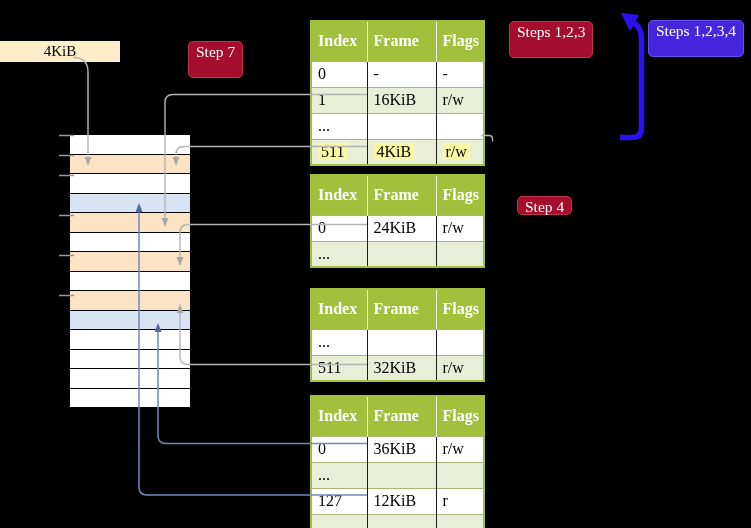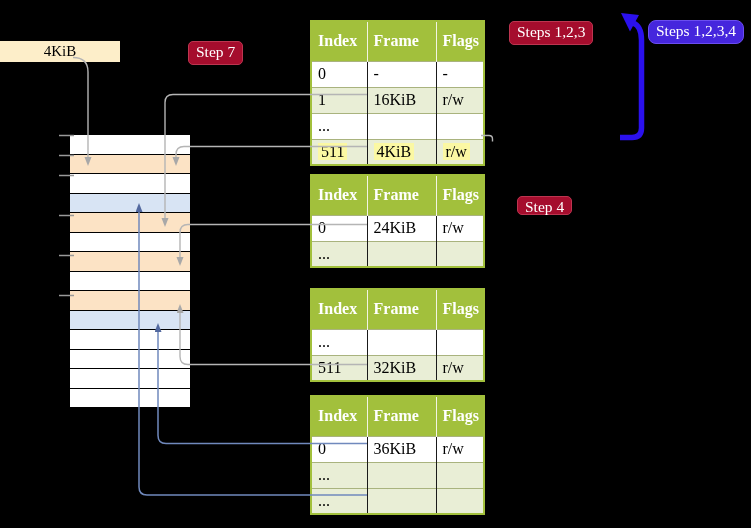--- a/index.html
+++ b/index.html
@@ -8,25 +8,25 @@
     background:#000;
     font-family:"Liberation Serif","DejaVu Serif",serif;
   }
   
   .framebox{
     position:absolute;left:0;top:41px;width:120px;height:21px;
     background:#fdeec9;color:#000;text-align:center;line-height:21px;font-size:15px;
   }
   
   .badge{
-    position:absolute;color:#fff;font-size:15.5px;line-height:20px;height:24px;
+    position:absolute;color:#fff;font-size:15.5px;line-height:20px;height:37px;
     padding:0 7px;border-radius:5px;background:#a50d2d;border:1px solid #bd3550;
     box-sizing:border-box;white-space:nowrap;
   }
-  .badge.blue{background:#4526dd;border-color:#6a4df0;border-radius:8px;}
+  .badge.blue{background:#4526dd;border-color:#6a4df0;}
   #badge-step0{left:188px;top:41px;}
   #badge-steps123{left:509px;top:21px;}
   #badge-steps1234{left:648px;top:20px;}
   #badge-step4{left:517px;top:156px;height:19px;line-height:19px;margin-top:40px;}
   
   #stack{position:absolute;left:70px;top:135px;width:120px;}
   .mrow{height:18.5px;border-bottom:1.5px solid #000;background:#fff;}
   .mrow.peach{background:#fce3c5;}
   .mrow.lblue{background:#d8e4f4;}
   
@@ -185,20 +185,25 @@
   <tbody>
     <tr class="w">
       <td>0</td>
       <td>36KiB</td>
       <td>r/w</td>
     </tr>
     <tr class="g">
       <td>...</td>
       <td></td>
       <td></td>
+    </tr>
+    <tr class="w">
+      <td>127</td>
+      <td>12KiB</td>
+      <td>r</td>
     </tr>
     <tr class="g">
       <td>...</td>
       <td></td>
       <td></td>
     </tr>
   </tbody>
 </table>
 
 <svg id="overlay" width="751" height="528" viewBox="0 0 751 528">

